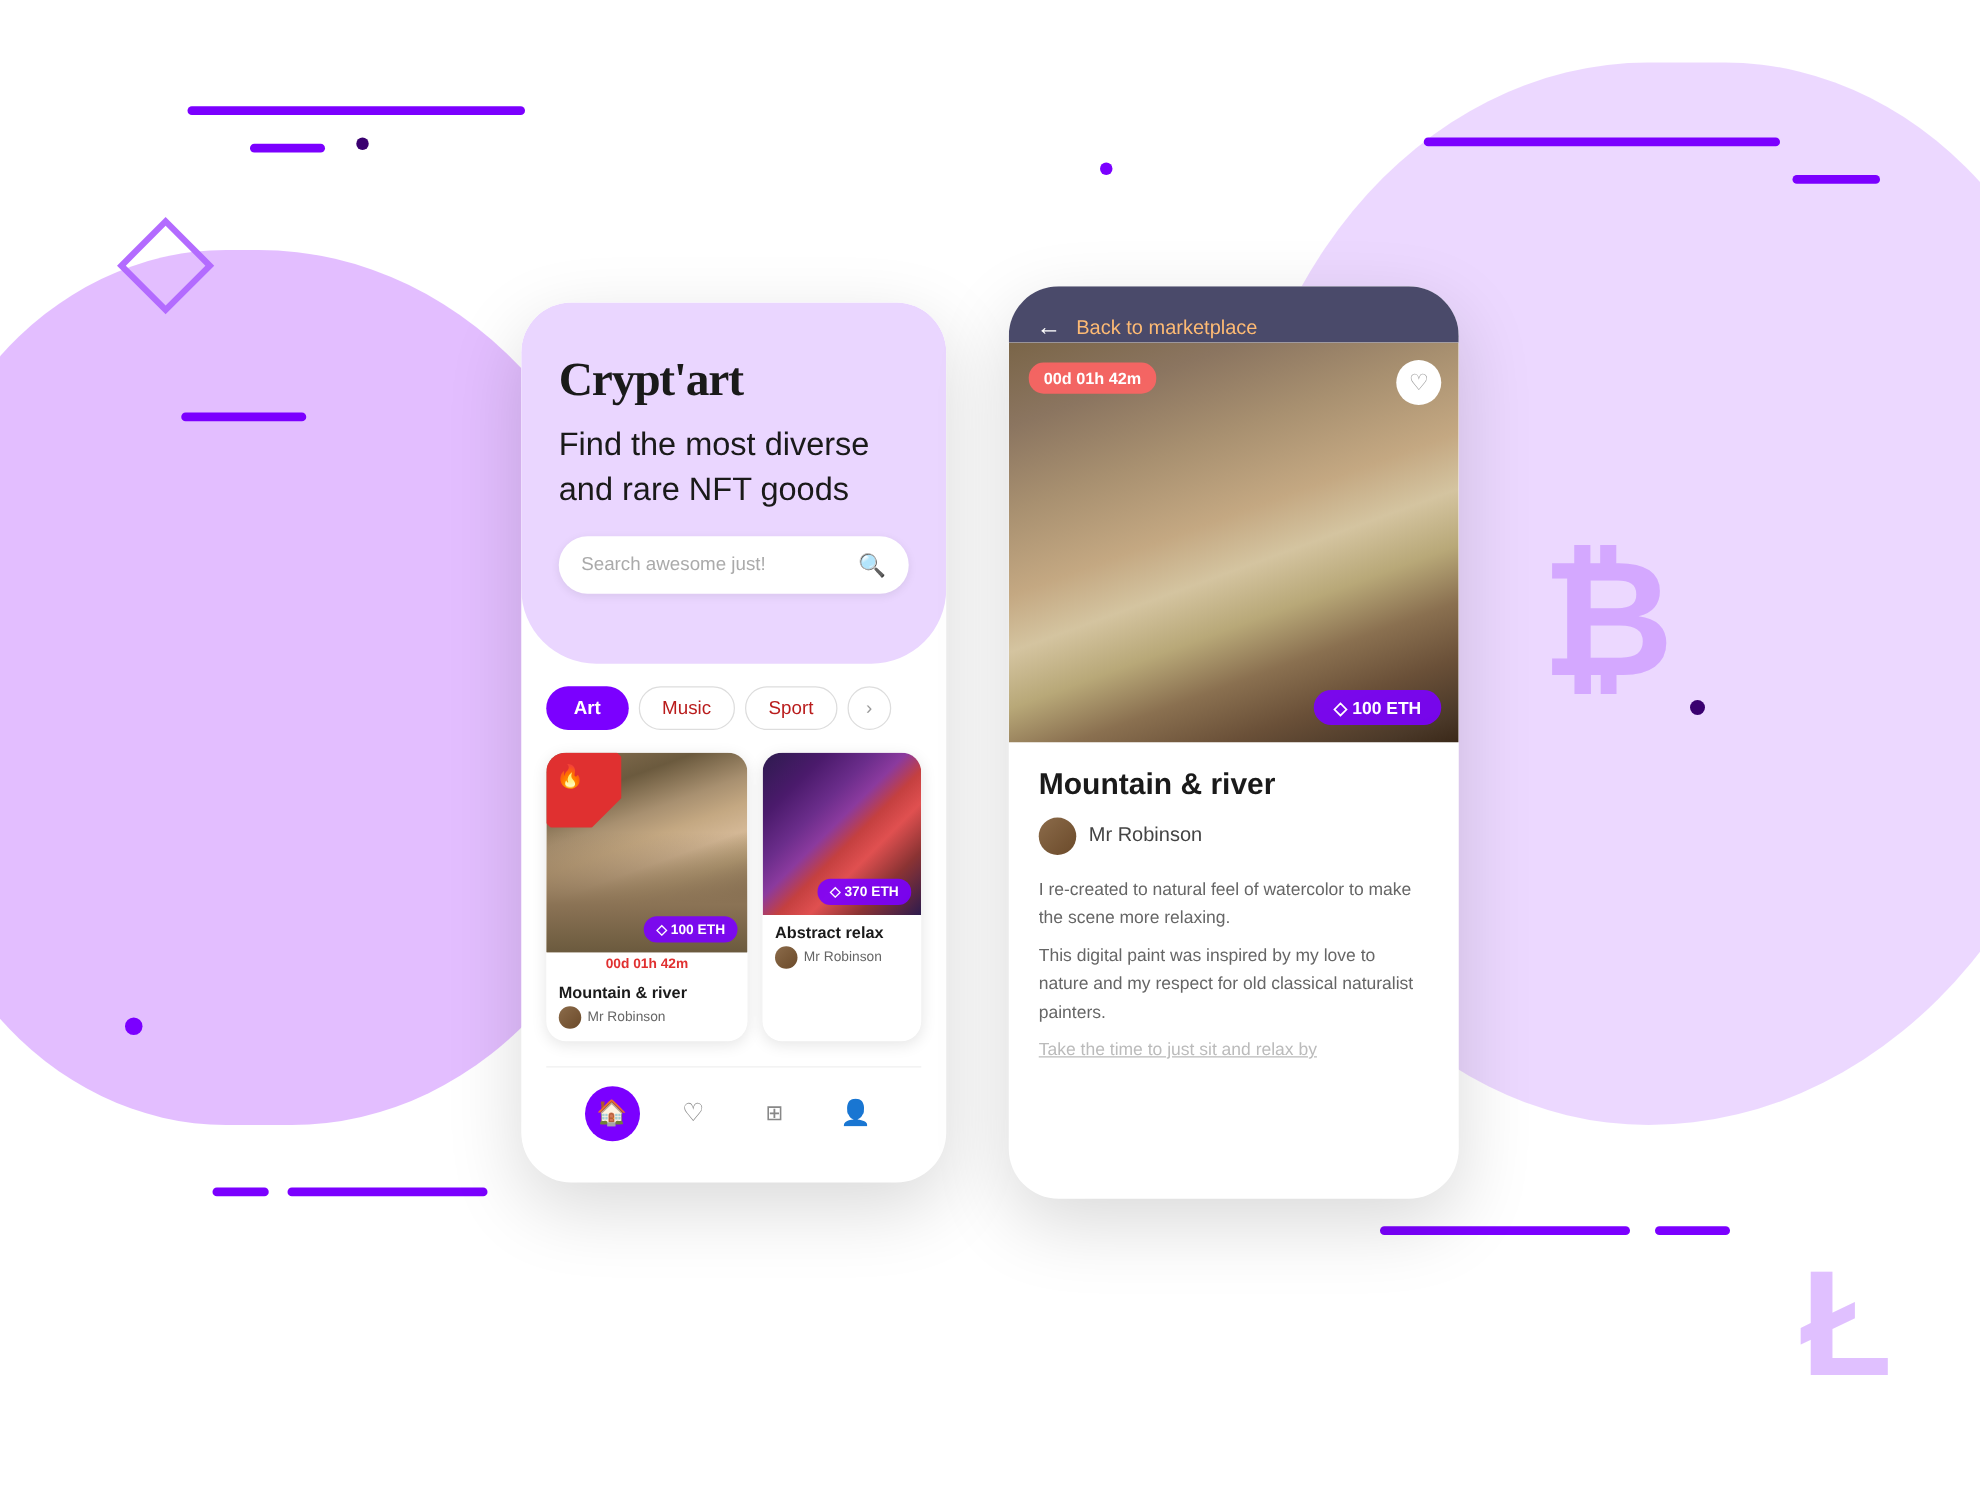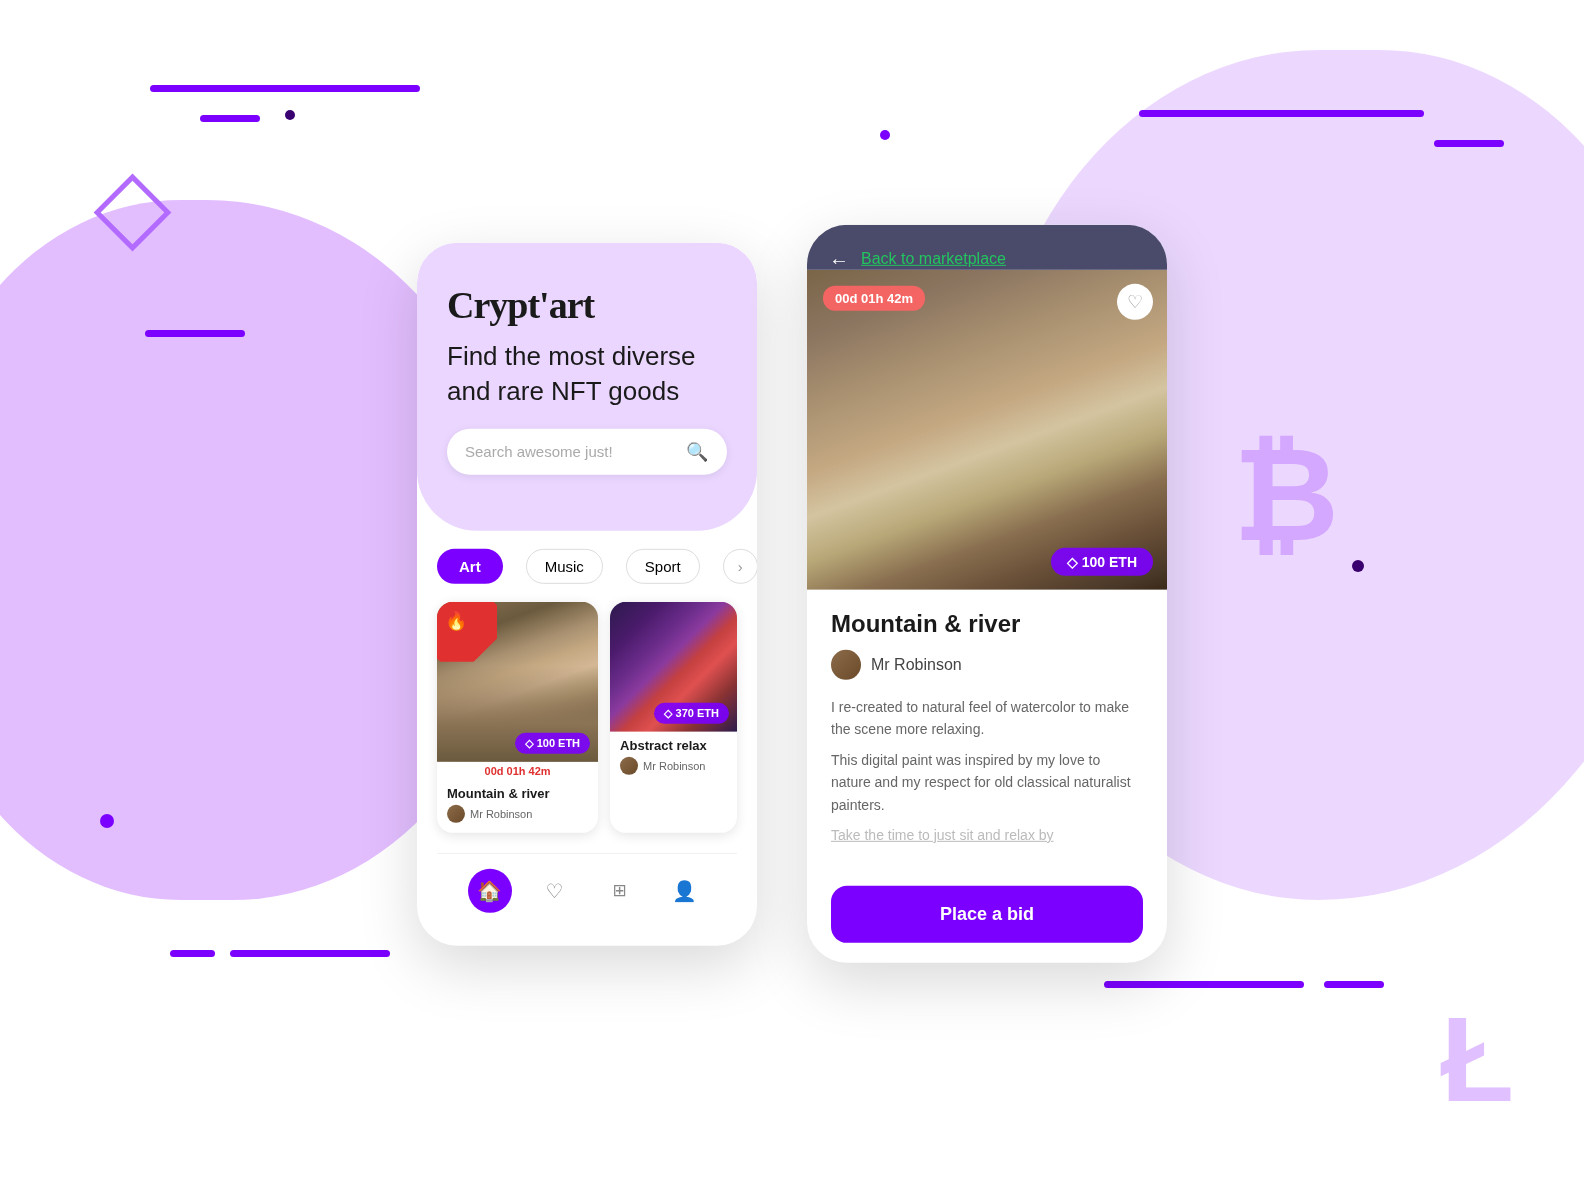--- a/index.html
+++ b/index.html
@@ -148,39 +148,39 @@
       font-size: 18px;
     }
 
     .phone-left-body {
       padding: 18px 20px;
     }
 
     
     .category-tabs {
       display: flex;
-      gap: 23px;
+      gap: 8px;
       margin-bottom: 18px;
       align-items: flex-start;
     }
 
     .tab-active {
       background: #7b00ff;
       color: white;
       border: none;
       border-radius: 20px;
       padding: 9px 22px;
       font-size: 15px;
       font-weight: 600;
       cursor: pointer;
     }
 
     .tab-inactive {
       background: white;
-      color: #000000;
+      color: #b91c1c;
       border: 1.5px solid #ddd;
       border-radius: 20px;
       padding: 8px 18px;
       font-size: 15px;
       cursor: pointer;
     }
 
     .tab-more {
       background: white;
       border: 1.5px solid #ddd;
@@ -381,24 +381,23 @@
       gap: 12px;
     }
 
     .back-arrow {
       color: white;
       font-size: 20px;
       cursor: pointer;
     }
 
     .back-text {
-      color: #22c55e;
+      color: #fdba74;
       font-size: 16px;
       font-weight: 500;
-      text-decoration: underline;
     }
 
     .detail-hero-img {
       width: 100%;
       height: 320px;
       position: relative;
       overflow: hidden;
     }
 
     .img-mountain-large {
@@ -623,17 +622,16 @@
       <div class="detail-author">
         <div class="detail-author-avatar"></div>
         <span class="detail-author-name">Mr Robinson</span>
       </div>
 
       <div class="detail-description">I re-created to natural feel of watercolor to make the scene more relaxing.</div>
       <div class="detail-description">This digital paint was inspired by my love to nature and my respect for old classical naturalist painters.</div>
       <div class="detail-description-fade">Take the time to just sit and relax by</div>
     </div>
 
-    <button class="place-bid-btn">Place a bid</button>
 
   </div>
 
 </div>
 
 </body></html>

